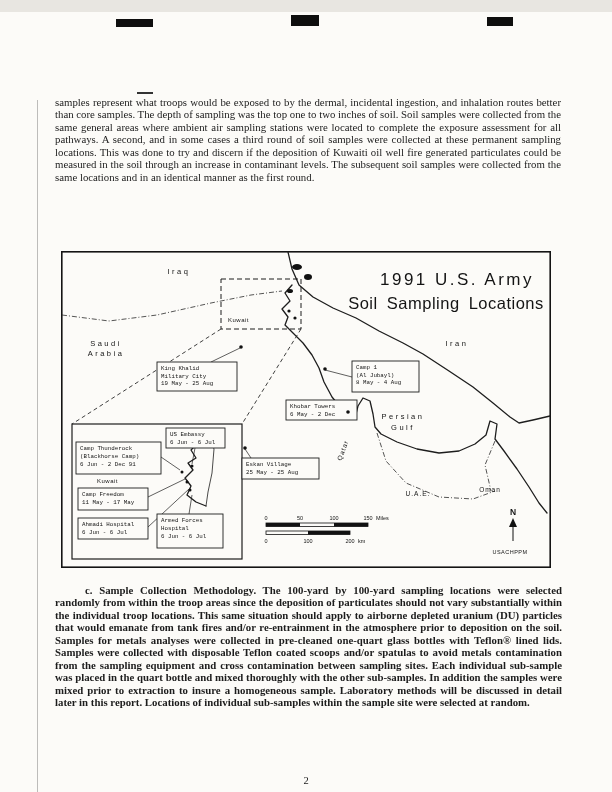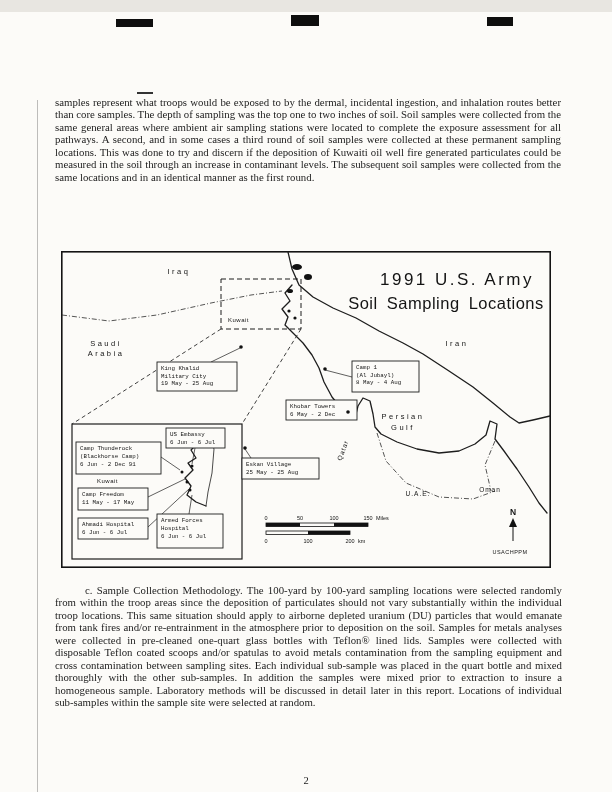--- a/index.html
+++ b/index.html
@@ -7,21 +7,21 @@
   .page {
     position:relative; width:612px; height:792px; margin:12px auto;
     background:#fcfbf8; overflow:hidden; color:#1c1c1c;
     font-family:"Liberation Serif", serif;
   }
   .redaction { position:absolute; background:#0e0e0e; }
   .scan-line { position:absolute; width:1px; background:rgba(0,0,0,0.25); }
   .artifact-dash { position:absolute; height:1.5px; background:#333; }
   .body-text { position:absolute; font-size:10.8px; line-height:12.45px; text-align:justify; }
   .para1 { left:55px; top:84px; width:506px; }
-  .para2 { left:55px; top:572px; width:507px; text-indent:30px; }
+  .para2 { left:55px; top:572px; width:507px; text-indent:30px;font-weight:bold; }
   .caption { position:absolute; left:55px; top:215px; font-size:10.8px; }
   .page-number { position:absolute; left:0; right:0; top:763px; text-align:center; font-size:10.5px; }
   .map-figure { position:absolute; left:61px; top:239px; }
 
   
   .map-figure svg text { fill:#141414; }
   .frame { fill:none; stroke:#141414; stroke-width:1.6; }
   .t-title1 { font-family:"Liberation Sans", sans-serif; font-size:17px; letter-spacing:2.5px; }
   .t-title2 { font-family:"Liberation Sans", sans-serif; font-size:16.5px; letter-spacing:0.5px; word-spacing:4px; }
   .t-region { font-family:"Liberation Sans", sans-serif; font-size:7.5px; letter-spacing:2.5px; }

